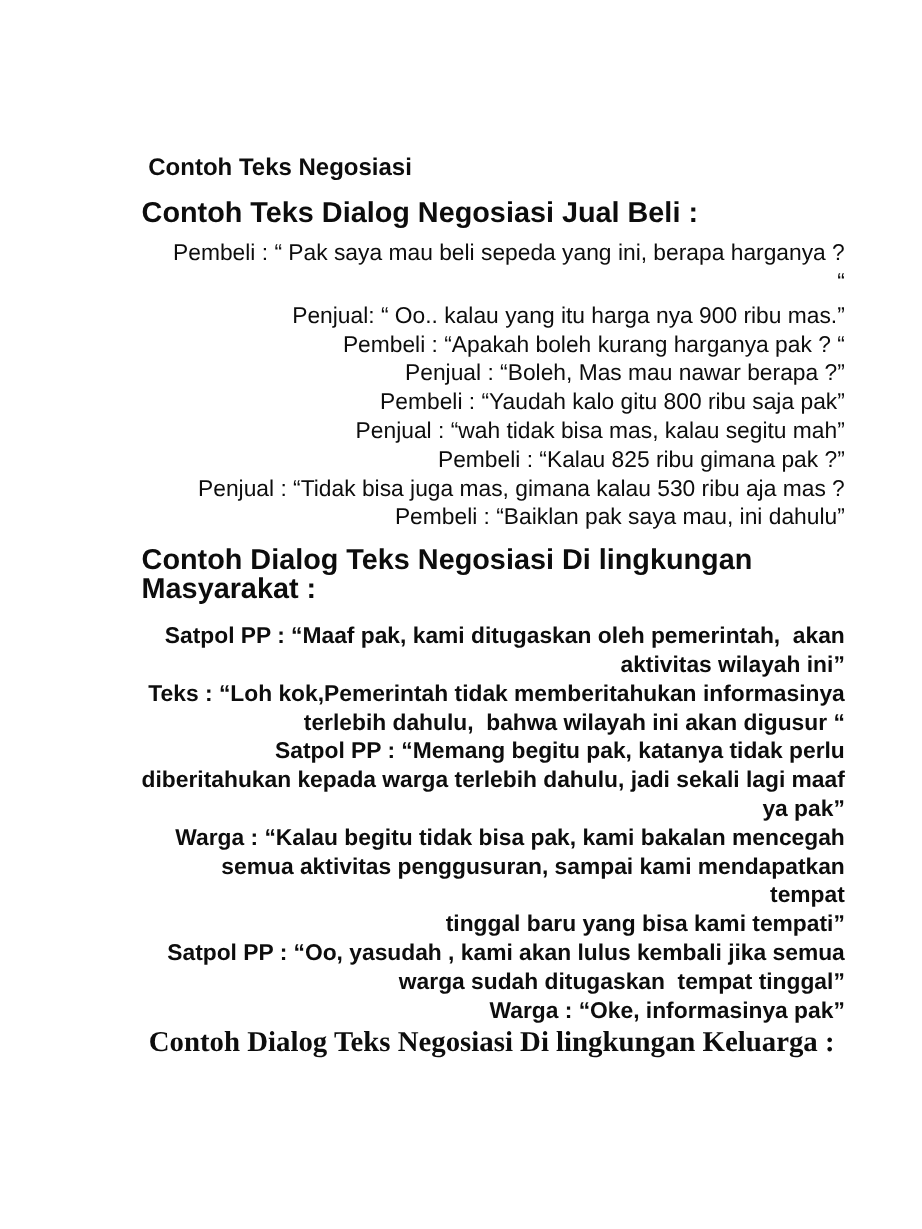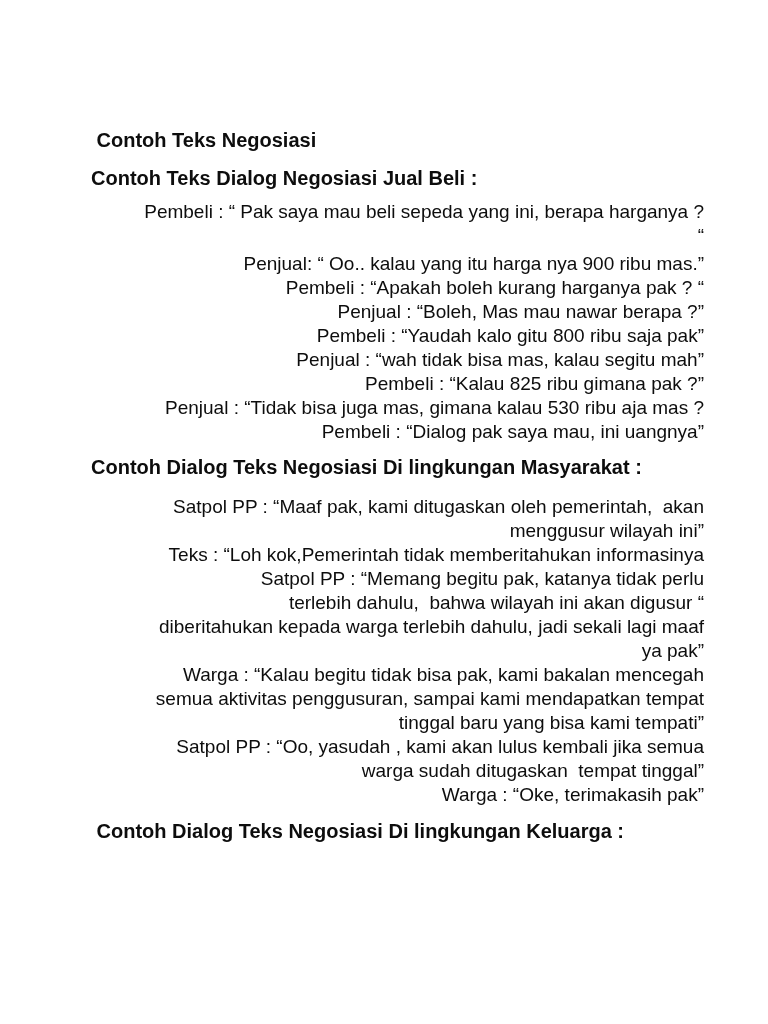--- a/index.html
+++ b/index.html
@@ -8,54 +8,54 @@
     background: #ffffff;
   }
   .page {
     position: relative;
     width: 768px;
     height: 1024px;
     margin: 0 auto;
     background: #ffffff;
     overflow: hidden;
     box-sizing: border-box;
-    padding: 128px 64px 0 91px;
+    padding: 128px 64px 0 118px;
     font-family: "Liberation Sans", "DejaVu Sans", sans-serif;
     color: #0d0d0d;
   }
   .doc-title {
     font-size: 20px;
     font-weight: bold;
     line-height: 24px;
     margin: 0 0 14px 0;
     white-space: pre-wrap;
   }
   .section-heading {
-    font-size: 20px;
+    font-size: 24px;
     font-weight: bold;
     line-height: 24px;
     margin: 0;
     white-space: pre-wrap;
   }
   .para {
     margin: 0;
     text-align: right;
   }
   .para .line {
     font-size: 19px;
     line-height: 24px;
     white-space: pre-wrap;
   }
   
   .s1 .section-heading { margin-bottom: 10px; }
   .s1 .para-lead       { margin-bottom: 4px; }
   .s1 .para-dialog     { margin-bottom: 11px; }
   .s2 .section-heading { margin-bottom: 16px; }
-  .s2 .para-dialog     { margin-bottom: 12px; }
-  .s3 .section-heading { margin-bottom: 14px; }
+  .s2 .para-dialog     { margin-bottom: 2px; font-weight: bold; }
+  .s3 .section-heading { margin-bottom: 14px; font-family: Liberation Serif, serif; }
 </style>
 </head>
 <body>
 
 <main class="page">
 
   <h1 class="doc-title"> Contoh Teks Negosiasi</h1>
 
   <section class="s1">
     <h2 class="section-heading">Contoh Teks Dialog Negosiasi Jual Beli :</h2>
@@ -64,40 +64,40 @@
         <div class="line">“</div>
       </div>
     <div class="para para-dialog">
         <div class="line">Penjual: “ Oo.. kalau yang itu harga nya 900 ribu mas.”</div>
         <div class="line">Pembeli : “Apakah boleh kurang harganya pak ? “</div>
         <div class="line">Penjual : “Boleh, Mas mau nawar berapa ?”</div>
         <div class="line">Pembeli : “Yaudah kalo gitu 800 ribu saja pak”</div>
         <div class="line">Penjual : “wah tidak bisa mas, kalau segitu mah”</div>
         <div class="line">Pembeli : “Kalau 825 ribu gimana pak ?”</div>
         <div class="line">Penjual : “Tidak bisa juga mas, gimana kalau 530 ribu aja mas ?</div>
-        <div class="line">Pembeli : “Dialog pak saya mau, ini uangnya”</div>
+        <div class="line">Pembeli : “Baiklan pak saya mau, ini dahulu”</div>
       </div>
   </section>
 
   <section class="s2">
     <h2 class="section-heading">Contoh Dialog Teks Negosiasi Di lingkungan Masyarakat :</h2>
     <div class="para para-dialog">
         <div class="line">Satpol PP : “Maaf pak, kami ditugaskan oleh pemerintah,  akan</div>
-        <div class="line">menggusur wilayah ini”</div>
+        <div class="line">aktivitas wilayah ini”</div>
         <div class="line">Teks : “Loh kok,Pemerintah tidak memberitahukan informasinya</div>
+        <div class="line">terlebih dahulu,  bahwa wilayah ini akan digusur “</div>
         <div class="line">Satpol PP : “Memang begitu pak, katanya tidak perlu</div>
-        <div class="line">terlebih dahulu,  bahwa wilayah ini akan digusur “</div>
         <div class="line">diberitahukan kepada warga terlebih dahulu, jadi sekali lagi maaf</div>
         <div class="line">ya pak”</div>
         <div class="line">Warga : “Kalau begitu tidak bisa pak, kami bakalan mencegah</div>
         <div class="line">semua aktivitas penggusuran, sampai kami mendapatkan tempat</div>
         <div class="line">tinggal baru yang bisa kami tempati”</div>
         <div class="line">Satpol PP : “Oo, yasudah , kami akan lulus kembali jika semua</div>
         <div class="line"> warga sudah ditugaskan  tempat tinggal”</div>
-        <div class="line">Warga : “Oke, terimakasih pak”</div>
+        <div class="line">Warga : “Oke, informasinya pak”</div>
       </div>
   </section>
 
   <section class="s3">
     <h2 class="section-heading"> Contoh Dialog Teks Negosiasi Di lingkungan Keluarga :</h2>
   </section>
 
 </main>
 
 </body></html>

